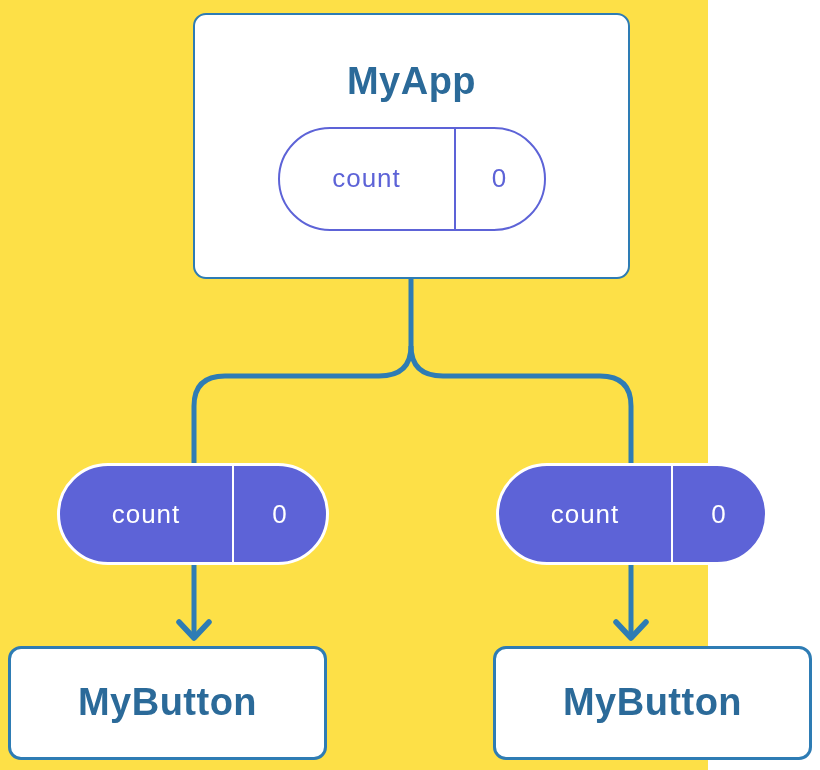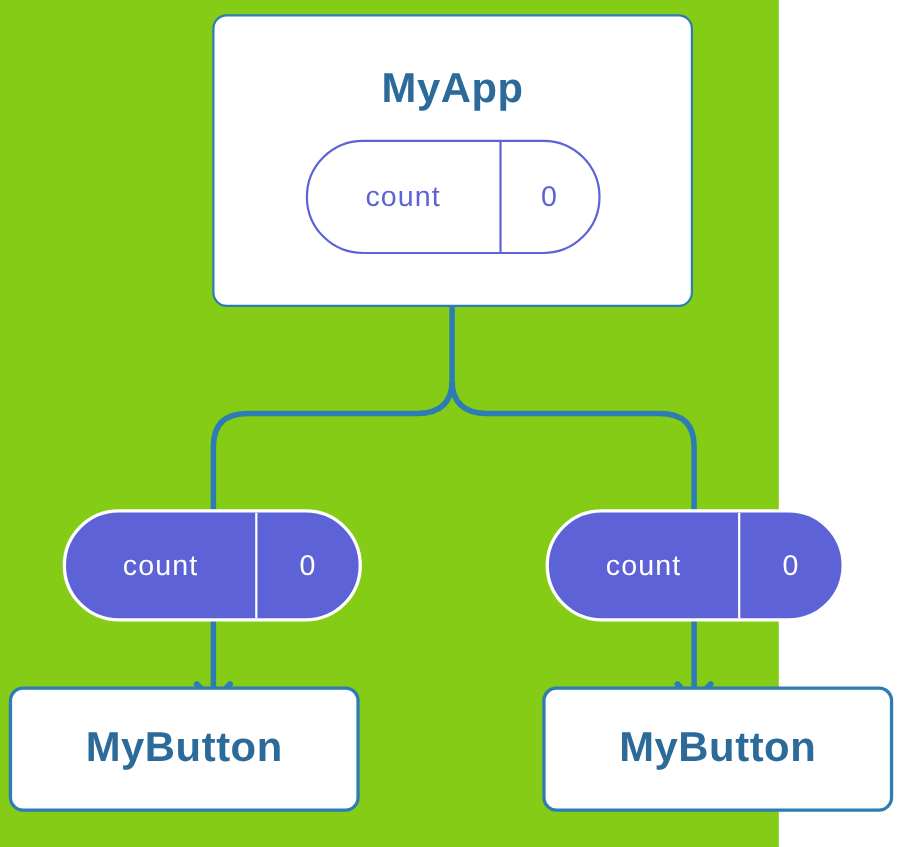--- a/index.html
+++ b/index.html
@@ -8,21 +8,21 @@
     width: 820px;
     height: 770px;
     background: #ffffff;
     overflow: hidden;
     font-family: "Liberation Sans", sans-serif;
   }
   #stage {
     position: relative;
     width: 708px;
     height: 770px;
-    background: #84cc16;
+    background: #fde047;
   }
   #connectors {
     position: absolute;
     left: 0;
     top: 0;
     z-index: 1;
   }
   .card {
     position: absolute;
     background: #ffffff;
@@ -90,21 +90,21 @@
   }
   .pill-filled .pill-label { width: 172px; }
   .pill-filled .pill-value { flex: 1; border-left: 2.5px solid #ffffff; }
 
   #pill-left  { left: 57px;  top: 463px; }
   #pill-right { left: 496px; top: 463px; }
 
   .button-card {
     width: 319px;
     height: 114px;
-    top: 624px;
+    top: 646px;
   }
   #button-card-left  { left: 8px; }
   #button-card-right { left: 493px; }
 </style>
 </head>
 <body>
 
 <div id="stage">
 
   <svg id="connectors" width="820" height="770" viewBox="0 0 820 770">

